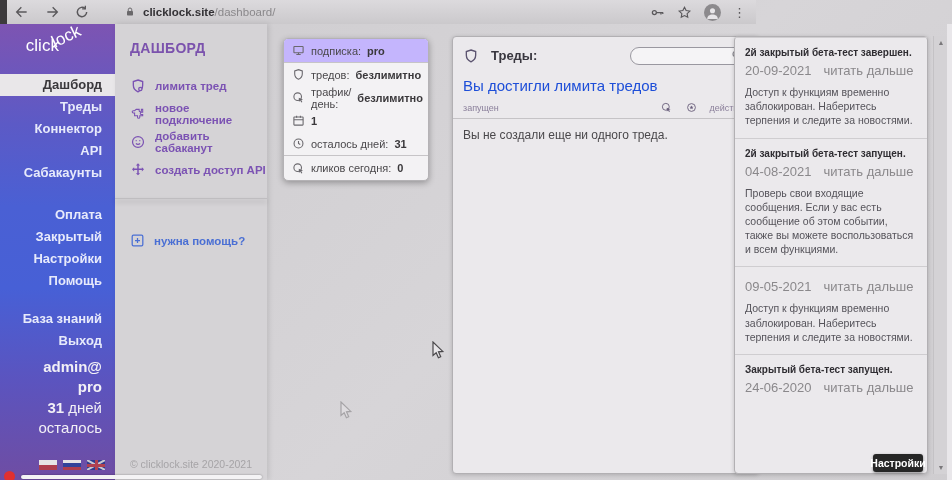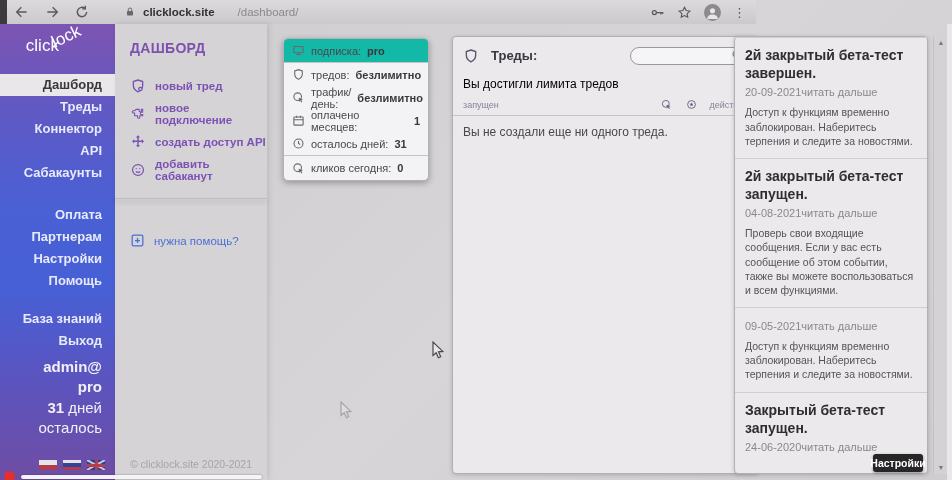--- a/index.html
+++ b/index.html
@@ -12,21 +12,21 @@
   
   .chrome { position:absolute; left:0; top:0; width:756px; height:24px;
     background:linear-gradient(#dcdadd,#cbc9cc); display:flex; align-items:center; }
   .edge-strip { position:absolute; left:0; top:0; width:7px; height:24px; background:#3c3a3c; }
   .nav-ic { width:16px; height:16px; margin-left:14px; color:#5a585b; flex:0 0 auto; }
   .nav-ic svg { width:100%; height:100%; display:block; }
   .urlbox { display:flex; align-items:center; margin-left:34px; }
   .lock-ic { width:12px; height:12px; color:#6a686b; margin-right:7px; }
   .lock-ic svg{ width:100%; height:100%; display:block;}
   .url-host { font-size:11.5px; font-weight:bold; color:#333135; }
-  .url-path { font-size:11.5px; color:#8a888b;margin-left:23px; }
+  .url-path { font-size:11.5px; color:#8a888b; }
   .chrome-right { margin-left:auto; display:flex; align-items:center; gap:12px; padding-right:10px; }
   .chrome-right .ic { width:15px; height:15px; color:#5a585b; }
   .chrome-right .ic svg { width:100%; height:100%; display:block; }
   .avatar-circle { width:17px; height:17px; border-radius:50%; background:#8c8a8d; position:relative; overflow:hidden; }
   .avatar-circle svg { width:100%; height:100%; display:block; }
   .dots-ic { font-size:13px; color:#5a585b; line-height:1; letter-spacing:0; }
 
   
   .sidebar { position:absolute; left:0; top:24px; width:115px; height:456px;
     background:linear-gradient(180deg,#7d54b2 0%,#5c5ac6 22%,#4a60d4 40%,#4760d6 58%,#5b54bf 78%,#6f4da3 100%); }
@@ -52,63 +52,63 @@
   .col2 { position:absolute; left:115px; top:24px; width:152px; height:456px;
     background:#d5d3d6; box-shadow:2px 0 5px rgba(0,0,0,.10); }
   .col2-title { margin:16px 0 0 15px; font-size:14px; font-weight:bold; color:#7b52ad; letter-spacing:.3px; }
   .dash-item { display:flex; align-items:center; gap:9px; height:28px; padding-left:15px;
     color:#7b52b3; font-size:11.5px; font-weight:bold; cursor:pointer; }
   .dash-item .dico { width:16px; height:16px; flex:0 0 auto; }
   .dash-item .dico svg { width:100%; height:100%; display:block; }
   .dash-items { margin-top:16px; display:flex; flex-direction:column; }
   .col2-divider { margin-top:14px; height:1px; background:#bfbdc0; box-shadow:0 3px 5px rgba(0,0,0,.28); }
   .help-row { display:flex; align-items:center; gap:9px; margin:34px 0 0 15px;
-    color:#4a6fd4; font-size:11.5px; font-weight:normal; cursor:pointer; }
+    color:#4a6fd4; font-size:11.5px; font-weight:bold; cursor:pointer; }
   .help-row .dico { width:15px; height:15px; }
   .help-row .dico svg { width:100%; height:100%; display:block; }
   .copyright { position:absolute; bottom:10px; left:0; width:100%; text-align:center;
     color:#a6a4a7; font-size:10.5px; }
 
   
   .subcard { position:absolute; left:283px; top:38px; width:146px;
     background:#f3f2f4; border:1px solid #b4b2b5; border-radius:5px;
     box-shadow:0 2px 6px rgba(0,0,0,.30); font-size:11px; color:#4a484b; }
   .subrow { display:flex; align-items:center; gap:6px; height:23px; padding:0 8px; }
   .subrow .sico { width:13px; height:13px; color:#6a686d; flex:0 0 auto; }
   .subrow .sico svg { width:100%; height:100%; display:block; }
   .subrow b { color:#3a383b; }
-  .subrow.head { height:24px; background:#14b8a6; border-bottom:1px solid #c6c4c7; border-radius:4px 4px 0 0; }
+  .subrow.head { height:24px; background:#c4b5fd; border-bottom:1px solid #c6c4c7; border-radius:4px 4px 0 0; }
   .subrow.foot { border-top:1px solid #c6c4c7; height:25px; }
 
   
   .panel { position:absolute; top:36px; background:#ebe9ec; border:1px solid #b2b0b3;
     border-radius:4px; box-shadow:0 1px 4px rgba(0,0,0,.18); }
   .threads { left:452px; width:307px; height:438px; }
   .news { left:734px; width:194px; height:438px; }
   .panel-head { display:flex; align-items:center; padding:9px 10px 6px 10px; }
   .panel-head .pico { width:16px; height:16px; color:#5c5470; margin-right:12px; flex:0 0 auto; }
   .panel-head .pico svg { width:100%; height:100%; display:block; }
   .panel-title { font-size:13px; font-weight:bold; color:#39373f; }
   .search-wrap { margin-left:auto; position:relative; }
   .search-input { width:118px; height:18px; border:1px solid #9a98a0; border-radius:9px;
     background:#f5f4f6; font-size:11px; padding:0 20px 0 8px; outline:none; color:#444; }
   .search-mag { position:absolute; right:5px; top:3px; width:12px; height:12px; color:#8a8890; }
   .search-mag svg { width:100%; height:100%; display:block; }
-  .limit-msg { padding:6px 10px 4px 10px; font-size:12px; color:#000000; }
+  .limit-msg { padding:6px 10px 4px 10px; font-size:15px; color:#1d4ed8; }
   .thead { display:flex; align-items:center; padding:4px 10px 5px 10px; border-bottom:1px solid #c5c3c6; }
   .col-name { font-size:9px; color:#8a7f9a; }
   .col-actions { font-size:9px; color:#8a7f9a; margin-left:12px; }
   .thead .cico { width:11px; height:11px; color:#6a5f7c; margin-left:auto; }
   .thead .cico + .cico { margin-left:14px; }
   .thead .cico svg { width:100%; height:100%; display:block; }
   .empty-msg { padding:9px 10px; font-size:12px; color:#4a484b; }
 
   .news-item { border-top:1px solid #cfcdd0; padding:8px 10px 10px 10px; }
-  .news-title { font-size:14px; font-weight:bold; color:#2f2d32; line-height:1.3; }
-  .news-meta { margin-top:4px; font-size:11px; color:#8a888b; display:flex; }
+  .news-title { font-size:10px; font-weight:bold; color:#2f2d32; line-height:1.3; }
+  .news-meta { margin-top:4px; font-size:13px; color:#8a888b; display:flex; gap:12px; }
   .read-more { color:#8a888b; cursor:pointer; }
   .news-body { margin-top:7px; font-size:10.5px; color:#55535a; line-height:1.35; }
 
   
   .page-scrollbar { position:absolute; left:933px; top:36px; width:14px; height:438px;
     background:#d4d2d5; border-left:1px solid #c4c2c5; }
   .sb-arrow { position:absolute; left:0; width:14px; font-size:7px; color:#7a787b; text-align:center; }
   .sb-up { top:3px; } .sb-down { bottom:3px; }
   .right-strip { position:absolute; left:947px; top:24px; width:5px; height:456px; background:#e9e7ea; }
   .settings-btn { position:absolute; left:873px; top:454px; width:50px; height:18px;
@@ -180,21 +180,21 @@
     <div class="logo">
       <span class="p1">click</span><span class="p2">lock</span>
     </div>
     <div style="margin-top:8px;">
       <div class="side-item active">Дашборд</div>
       <div class="side-item">Треды</div>
       <div class="side-item">Коннектор</div>
       <div class="side-item">API</div>
       <div class="side-item">Сабакаунты</div>
       <div class="side-item grp2">Оплата</div>
-      <div class="side-item">Партнерам</div>
+      <div class="side-item">Закрытый</div>
       <div class="side-item">Настройки</div>
       <div class="side-item">Помощь</div>
       <div class="side-item grp3">База знаний</div>
       <div class="side-item">Выход</div>
     </div>
     <div class="account">
       <b>admin@</b><br>
       <b>pro</b><br>
       <span><b>31</b><span> дней осталось</span></span>
     </div>
@@ -219,49 +219,49 @@
     <div class="col2-title">ДАШБОРД</div>
     <div class="dash-items">
       <div class="dash-item">
         <span class="dico">
           <svg viewBox="0 0 24 24" fill="none" stroke="#7b52b3" stroke-width="2">
             <path d="M12 3l7 2.4V11c0 4.4-2.9 7.9-7 9.7C7.9 18.9 5 15.4 5 11V5.4z"></path>
             <circle cx="15.5" cy="16.5" r="3.4" fill="#7b52b3" stroke="none"></circle>
             <path d="M15.5 15v3M14 16.5h3" stroke="#d5d3d6" stroke-width="1.4"></path>
           </svg>
         </span>
-        <span>новый тред</span>
+        <span>лимита тред</span>
       </div>
       <div class="dash-item">
         <span class="dico">
           <svg viewBox="0 0 24 24" fill="none" stroke="#7b52b3" stroke-width="1.8">
             <path d="M9.5 3.5h5v2.2a1.9 1.9 0 0 0 3.8 0V3.5h2.2v5h-2.2a1.9 1.9 0 0 0 0 3.8h2.2v2.2h-5v2.2a1.9 1.9 0 0 1-3.8 0v-2.2h-5v-5H4.5a1.9 1.9 0 0 1 0-3.8h2.2z" transform="translate(1,2) scale(.88)"></path>
           </svg>
         </span>
         <span>новое подключение</span>
-      </div>
-      <div class="dash-item">
-        <span class="dico">
-          <svg viewBox="0 0 24 24" fill="#7b52b3">
-            <path d="M12 2l3.2 3.2h-2.1v4.7h4.7V7.8L21 11l-3.2 3.2v-2.1h-4.7v4.7h2.1L12 20l-3.2-3.2h2.1v-4.7H6.2v2.1L3 11l3.2-3.2v2.1h4.7V5.2H8.8z"></path>
-          </svg>
-        </span>
-        <span>создать доступ API</span>
       </div>
       <div class="dash-item">
         <span class="dico">
           <svg viewBox="0 0 24 24" fill="none" stroke="#7b52b3" stroke-width="1.8">
             <circle cx="12" cy="12" r="8.2"></circle>
             <circle cx="9.3" cy="10" r="1" fill="#7b52b3" stroke="none"></circle>
             <circle cx="14.7" cy="10" r="1" fill="#7b52b3" stroke="none"></circle>
             <path d="M8.8 14.3q3.2 2.6 6.4 0"></path>
           </svg>
         </span>
         <span>добавить сабаканут</span>
       </div>
+      <div class="dash-item">
+        <span class="dico">
+          <svg viewBox="0 0 24 24" fill="#7b52b3">
+            <path d="M12 2l3.2 3.2h-2.1v4.7h4.7V7.8L21 11l-3.2 3.2v-2.1h-4.7v4.7h2.1L12 20l-3.2-3.2h2.1v-4.7H6.2v2.1L3 11l3.2-3.2v2.1h4.7V5.2H8.8z"></path>
+          </svg>
+        </span>
+        <span>создать доступ API</span>
+      </div>
     </div>
     <div class="col2-divider"></div>
     <div class="help-row">
       <span class="dico">
         <svg viewBox="0 0 24 24" fill="none" stroke="#4a6fd4" stroke-width="2">
           <rect x="3.5" y="3.5" width="17" height="17" rx="2"></rect>
           <path d="M12 8v8M8 12h8"></path>
         </svg>
       </span>
       <span>нужна помощь?</span>
@@ -299,21 +299,20 @@
       <span>трафик/день:</span>
       <b>безлимитно</b>
     </div>
     <div class="subrow">
       <span class="sico">
         <svg viewBox="0 0 24 24" fill="none" stroke="currentColor" stroke-width="2">
             <rect x="3.5" y="5.5" width="17" height="15" rx="1"></rect>
             <path d="M3.5 10.5h17M8.5 3v4M15.5 3v4"></path>
           </svg>
       </span>
-      <span>оплачено месяцев:</span>
       <b>1</b>
     </div>
     <div class="subrow">
       <span class="sico">
         <svg viewBox="0 0 24 24" fill="none" stroke="currentColor" stroke-width="2">
             <circle cx="12" cy="12" r="8.2"></circle>
             <path d="M12 7.5V12l3.2 2"></path>
           </svg>
       </span>
       <span>осталось дней:</span>

